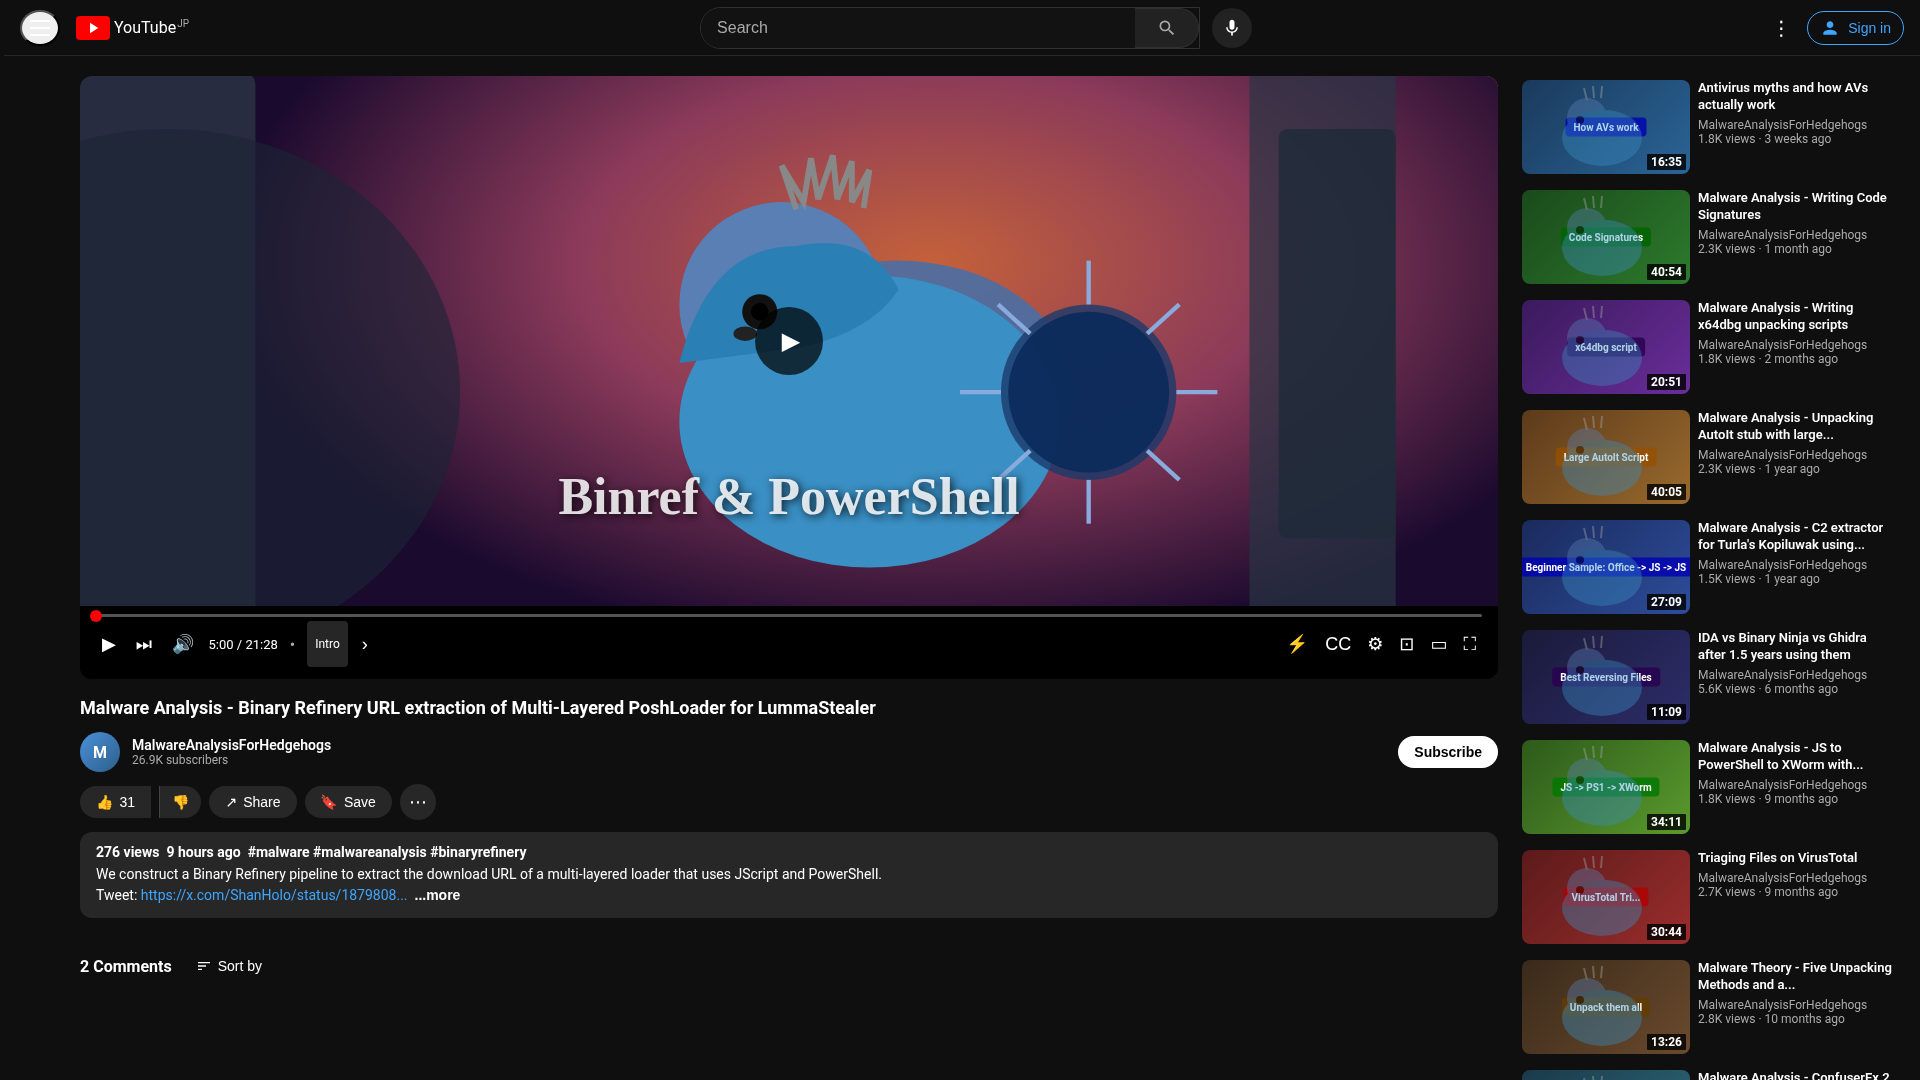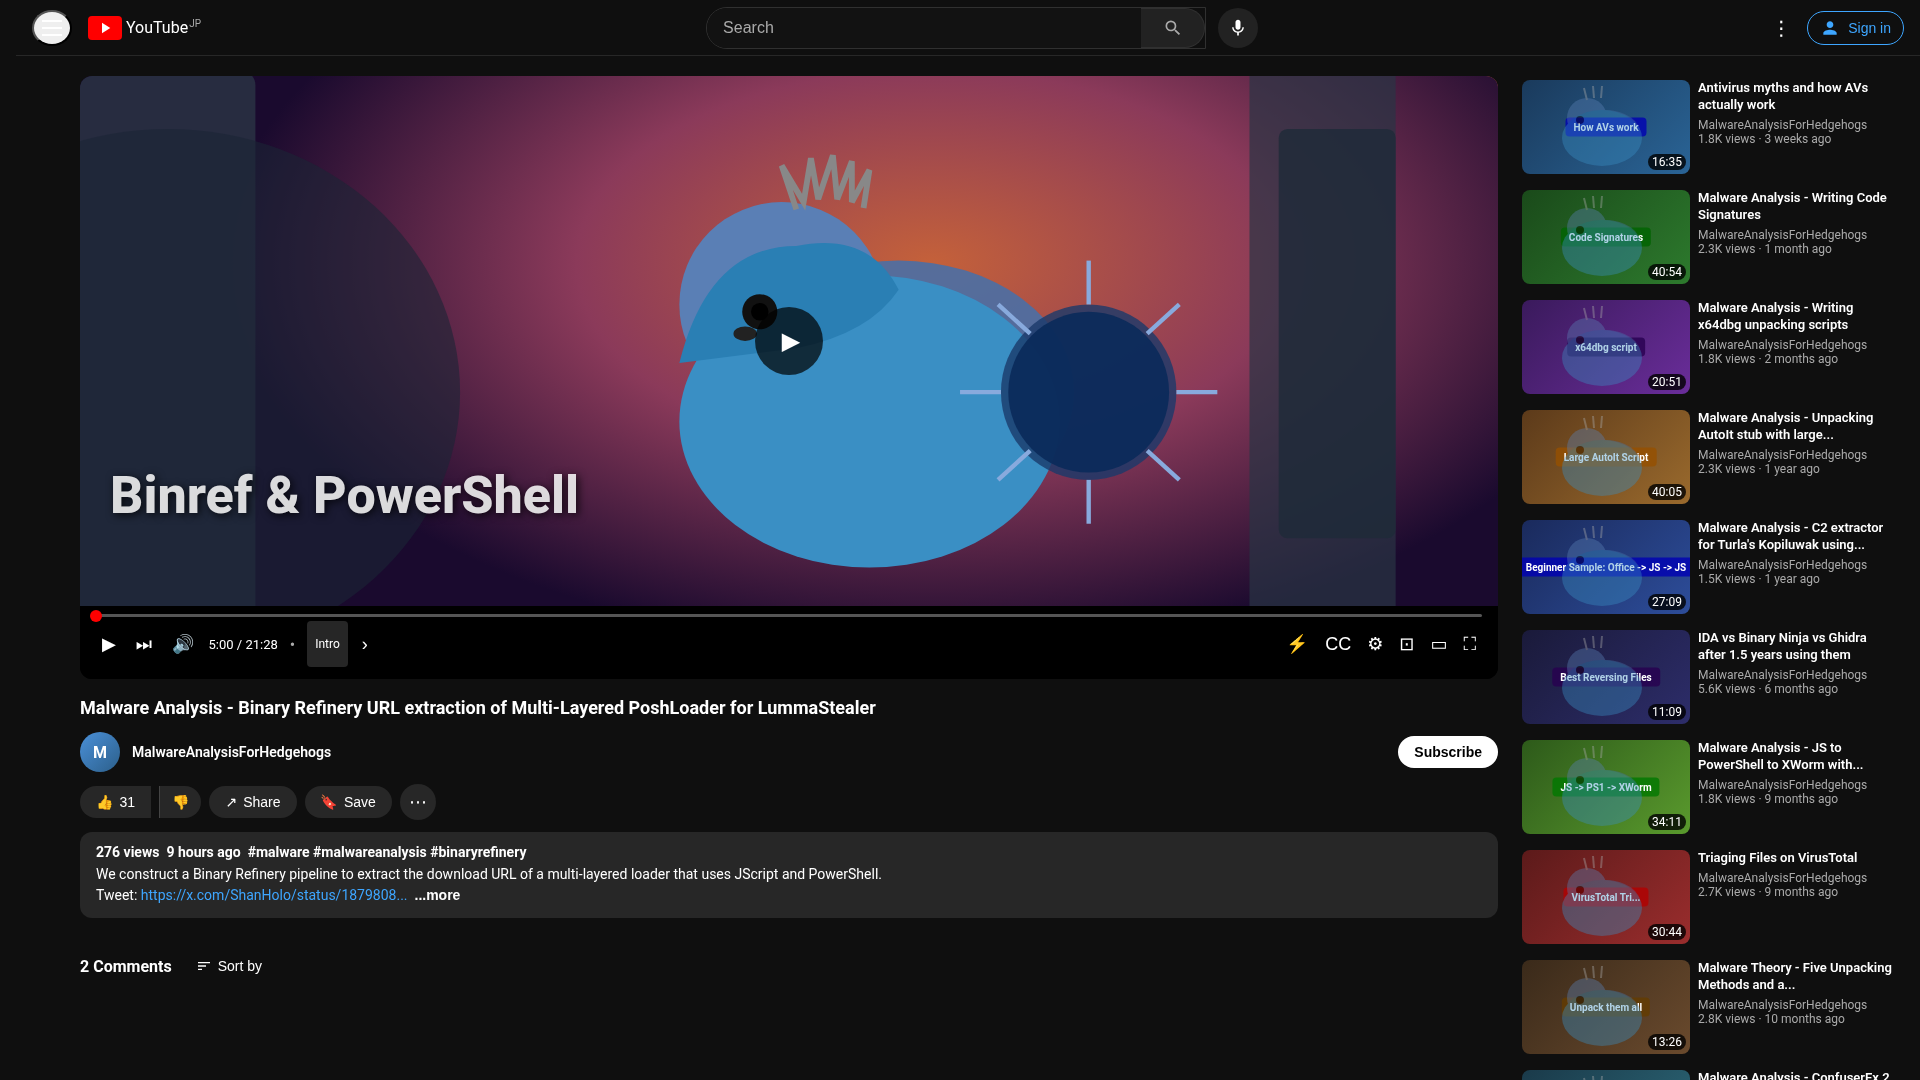--- a/index.html
+++ b/index.html
@@ -1,20 +1,20 @@
 <!DOCTYPE html>
 <html><head>
   <meta charset="utf-8">
   <style>
     * { box-sizing: border-box; margin: 0; padding: 0; }
     body { font-family: 'Roboto', Arial, sans-serif; background: #0f0f0f; color: #fff; overflow-x: hidden; }
     
     
     #header {
-      position: fixed; top: 0; left: 16px; right: 0; height: 56px;
+      position: fixed; top: 0; left: 4px; right: 0; height: 56px;
       background: #0f0f0f; display: flex; align-items: center;
       padding: 0 16px; gap: 16px; z-index: 100; border-bottom: 1px solid #272727;
     }
     #header-left { display: flex; align-items: center; gap: 16px; }
     .hamburger-icon { cursor: pointer; padding: 8px; border-radius: 50%; display: flex; flex-direction: column; gap: 5px; }
     .hamburger-icon span { display: block; width: 20px; height: 2px; background: #fff; }
     .yt-logo { display: flex; align-items: center; gap: 4px; cursor: pointer; }
     .yt-logo-icon { background: #ff0000; border-radius: 4px; width: 34px; height: 24px; display: flex; align-items: center; justify-content: center; }
     .yt-logo-icon svg { fill: white; width: 18px; height: 18px; }
     .yt-logo-lang { font-size: 10px; color: #aaa; vertical-align: super; margin-left: 1px; }
@@ -37,22 +37,22 @@
     #video-area { flex: 1; padding: 20px 20px 20px 80px; min-width: 0; }
     
     .video-player {
       width: 100%; background: #000; border-radius: 12px; overflow: hidden; position: relative;
     }
     .video-thumbnail {
       width: 100%; height: 530px; background: linear-gradient(135deg, #1a0a2e 0%, #2d1b4e 20%, #8b3a5a 50%, #c4613a 70%, #3a2060 100%);
       position: relative; display: flex; align-items: center; justify-content: center; cursor: pointer;
     }
     .video-title-overlay {
-      position: absolute; bottom: 60px; left: 0; right: 0; text-align: left; padding: 20px 30px;
-      font-size: 52px; font-weight: 800; color: rgba(255,255,255,0.85); text-shadow: 2px 2px 8px rgba(0,0,0,0.8);
+      position: absolute; bottom: 60px; left: 0; right: 0; text-align: center; padding: 20px 30px;
+      font-size: 52px; font-weight: 800; color: rgba(255,255,255,0.85); text-shadow: 2px 2px 8px rgba(0,0,0,0.8); font-family: Liberation Serif, serif;
     }
     .play-btn-overlay {
       width: 68px; height: 68px; background: rgba(0,0,0,0.7); border-radius: 50%;
       display: flex; align-items: center; justify-content: center; cursor: pointer; z-index: 10;
     }
     .play-btn-overlay::after { content: '▶'; font-size: 24px; color: #fff; margin-left: 4px; }
     
     
     .video-controls {
       background: #000; padding: 8px 16px 12px; display: flex; flex-direction: column; gap: 4px;
@@ -94,21 +94,21 @@
     .comments-count { font-size: 16px; font-weight: 700; color: #fff; }
     .sort-btn { display: flex; align-items: flex-end; gap: 6px; background: none; border: none; color: #fff; font-size: 14px; cursor: pointer; padding: 8px; border-radius: 4px; }
     
     
     #sidebar { width: 402px; flex-shrink: 0; padding: 20px 20px 20px 0; overflow-y: auto; max-height: calc(100vh - 56px); }
     
     .sidebar-video { display: flex; gap: 8px; margin-bottom: 8px; cursor: pointer; padding: 4px; border-radius: 8px; }
     .sidebar-thumb { width: 168px; flex-shrink: 0; height: 94px; border-radius: 8px; overflow: hidden; position: relative; background: #333; }
     .thumb-duration {
       position: absolute; bottom: 4px; right: 4px; background: rgba(0,0,0,0.8);
-      color: #fff; font-size: 12px; font-weight: 400; padding: 1px 4px; border-radius: 8px;
+      color: #fff; font-size: 12px; font-weight: 700; padding: 1px 4px; border-radius: 1px;
     }
     .sidebar-info { flex: 1; min-width: 0; }
     .sidebar-title { font-size: 13px; font-weight: 600; color: #fff; line-height: 1.3; margin-bottom: 4px; display: -webkit-box; -webkit-line-clamp: 2; -webkit-box-orient: vertical; overflow: hidden; }
     .sidebar-channel { font-size: 12px; color: #aaa; }
     .sidebar-meta { font-size: 12px; color: #aaa; }
     .sidebar-more-btn { position: absolute; top: 4px; right: 0; background: none; border: none; color: #fff; font-size: 18px; cursor: pointer; opacity: 0; transition: opacity 0.2s; padding: 4px; }
     .sidebar-video-wrapper { position: relative; }
     
     
     .thumb-antivirus { background: linear-gradient(135deg, #1a3a5c, #2a6496); }
@@ -284,20 +284,21 @@
 
     <div class="video-info">
       <div class="video-main-title">Malware Analysis - Binary Refinery URL extraction of Multi-Layered PoshLoader for LummaStealer</div>
 
       <div class="channel-row">
         <div class="channel-avatar">
           <span>M</span>
         </div>
         <div class="channel-info">
           <div class="channel-name">MalwareAnalysisForHedgehogs</div>
+          <div class="channel-subs">26.9K subscribers</div>
         </div>
         <button class="subscribe-btn">Subscribe</button>
       </div>
 
       <div class="action-row">
         <button class="like-btn">
           <span>👍</span>
           <span>31</span>
         </button>
         <button class="dislike-btn">👎</button>

